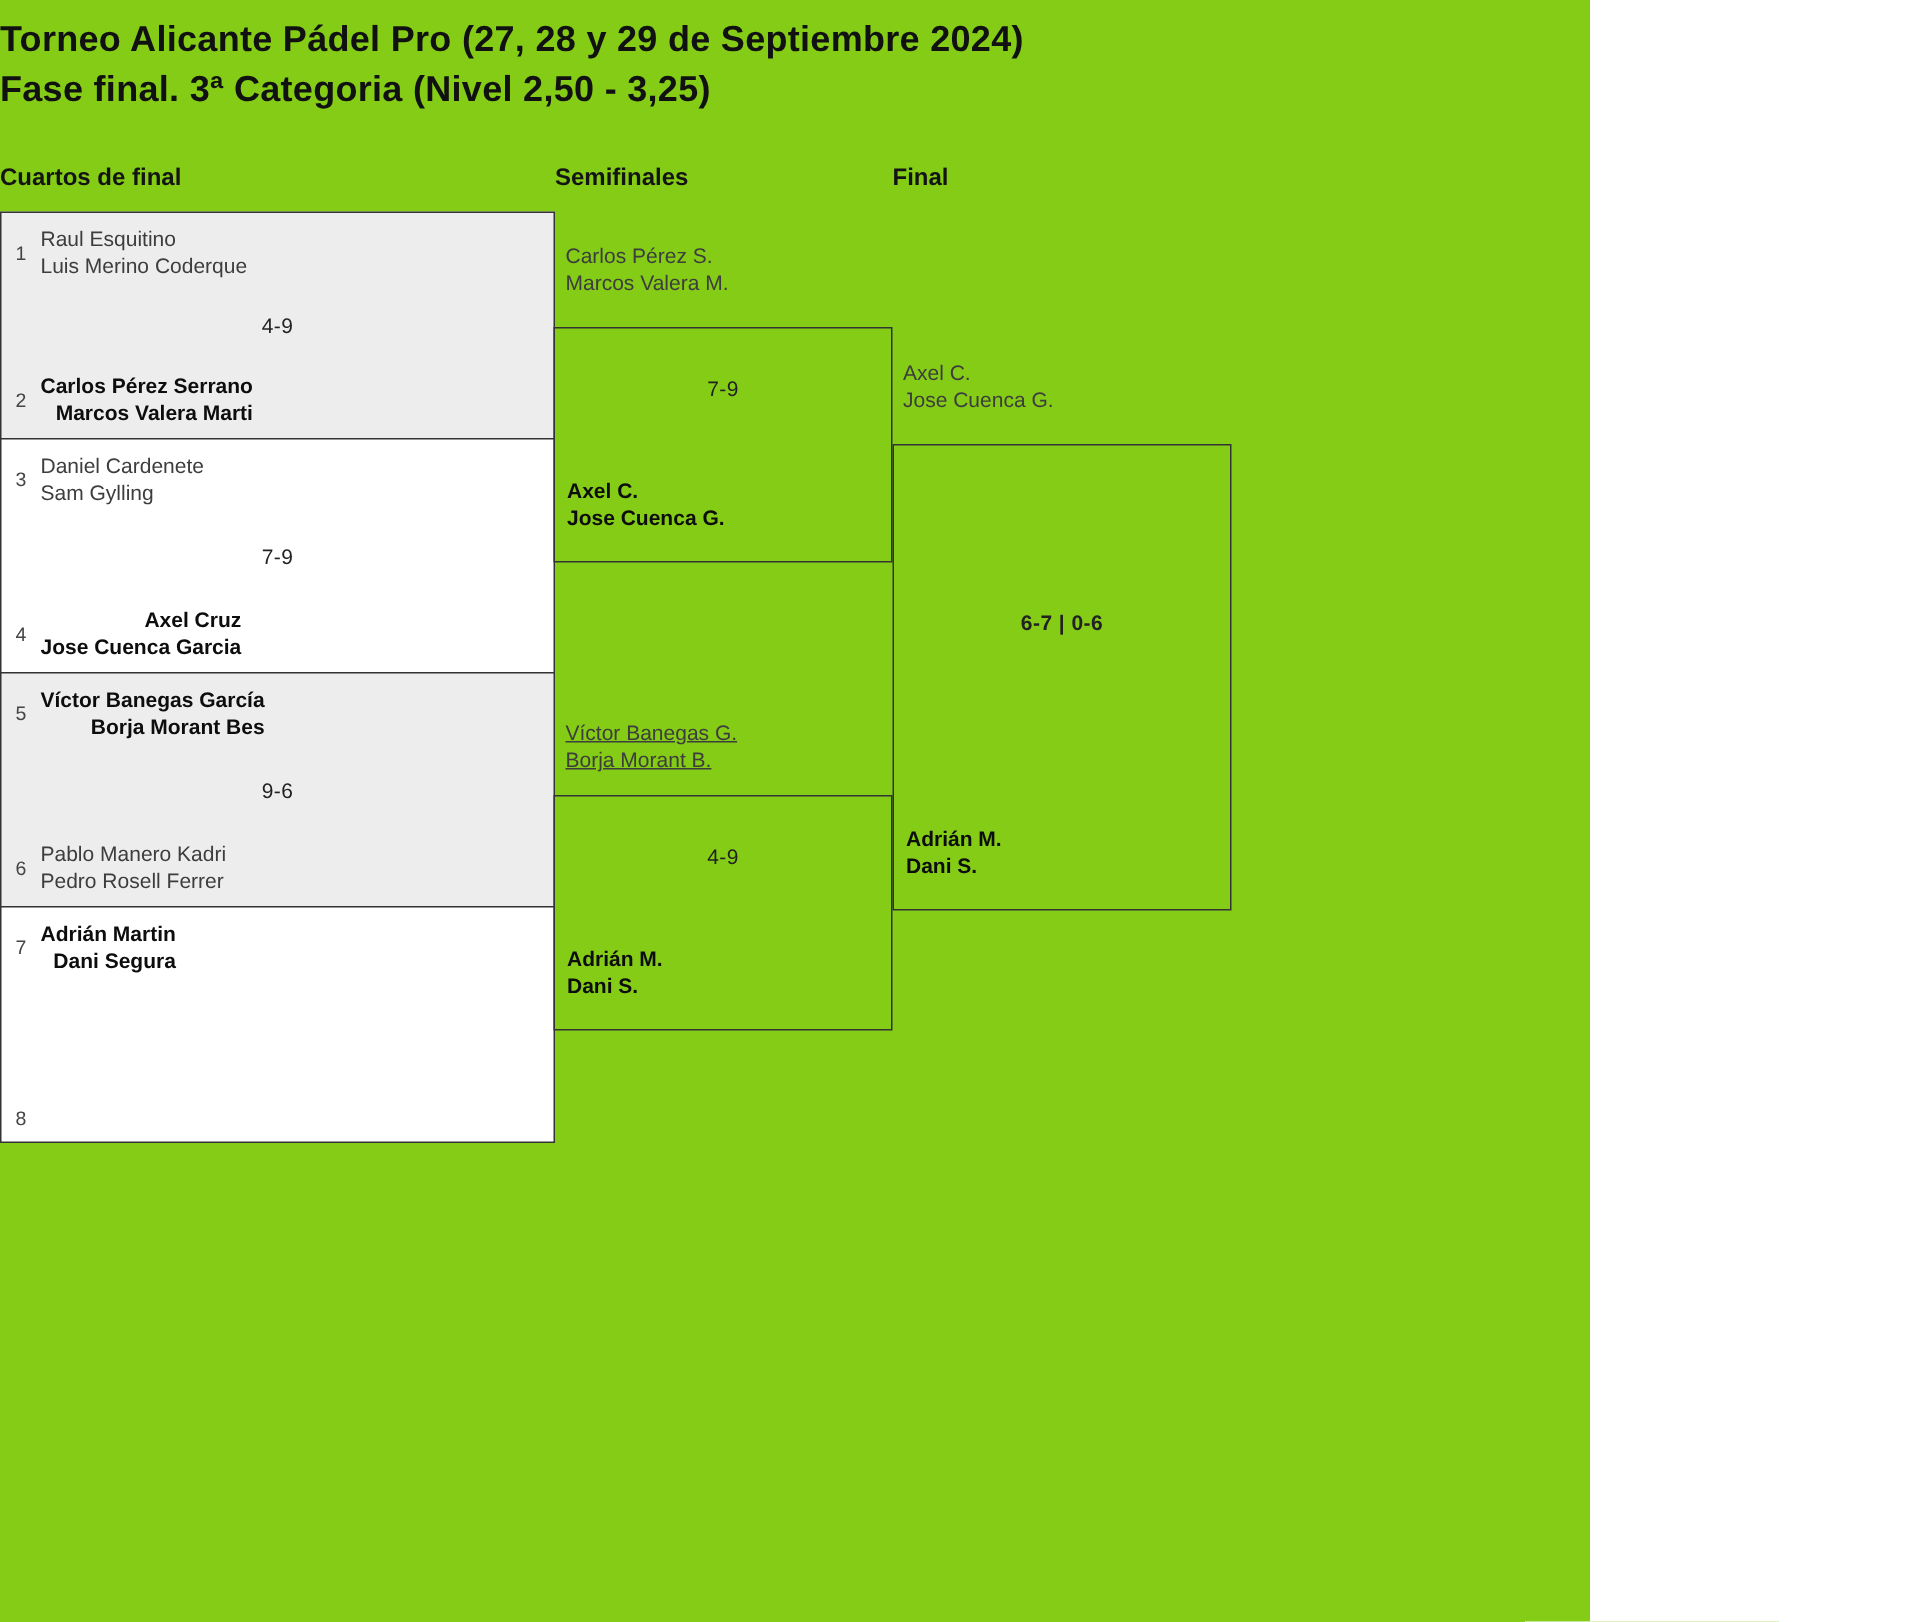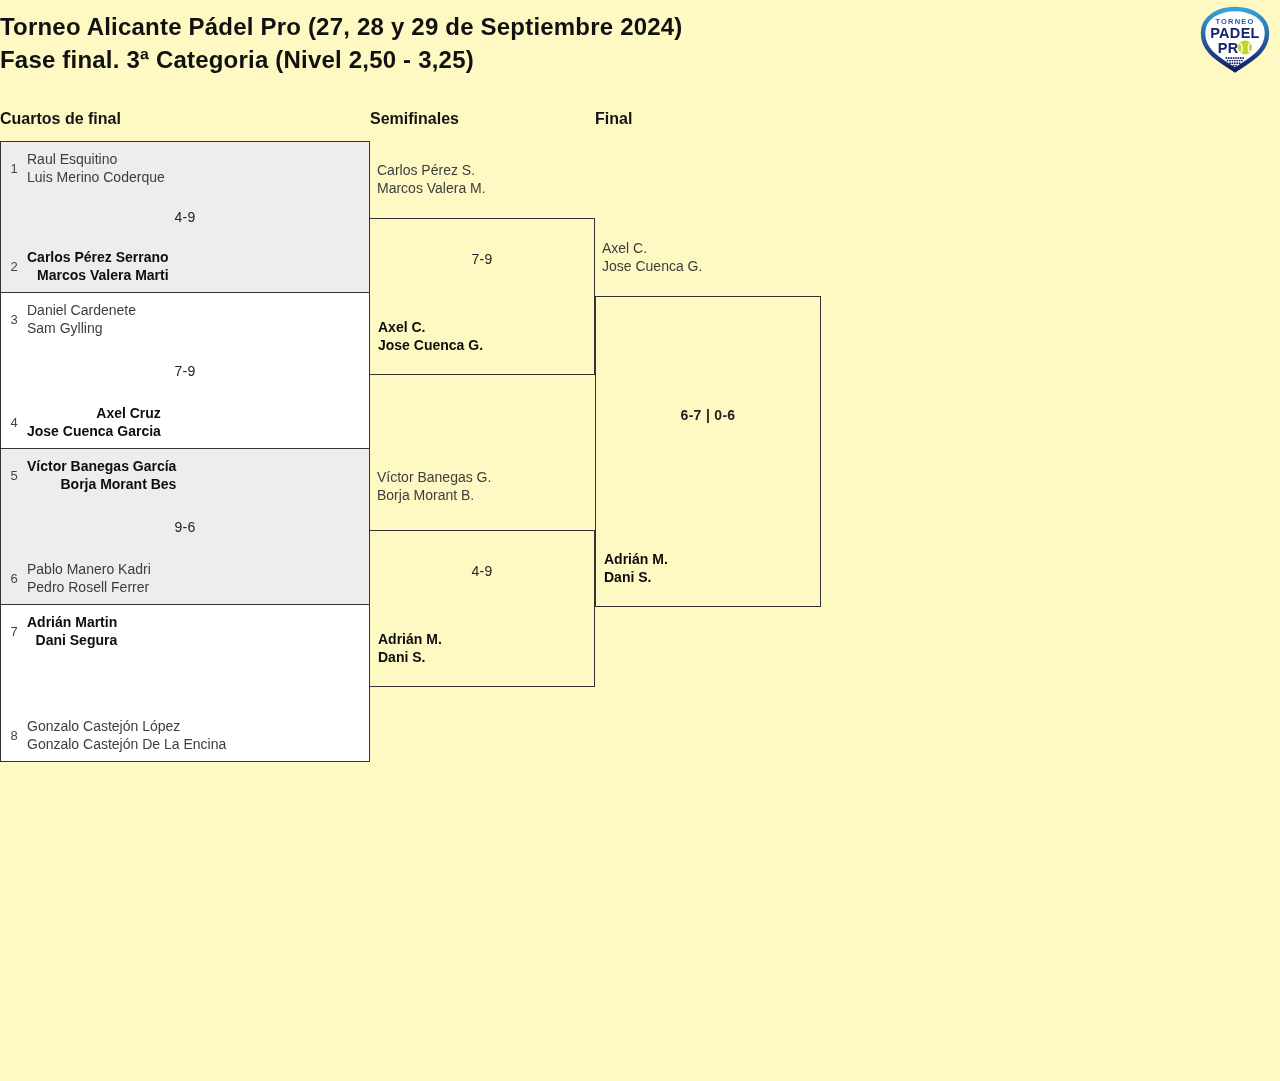--- a/index.html
+++ b/index.html
@@ -1,21 +1,21 @@
 <!DOCTYPE html>
 <html><head>
 <meta charset="utf-8">
 <style>
   * { margin: 0; padding: 0; box-sizing: border-box; }
   html, body { background: #ffffff; }
   .page {
     position: relative;
-    width: 1280px;
+    width: 1060px;
     height: 1081px;
-    background: #fef9c3;
+    background: #84cc16;
     font-family: "Liberation Sans", sans-serif;
     overflow: hidden;
   }
   .titles {
     position: absolute;
     left: 0px;
     top: 10px;
     color: #111111;
   }
   .title-line {
@@ -110,21 +110,21 @@
   .box-team.winner { font-weight: 700; color: #0D0D0D; }
 
   .float-team {
     position: absolute;
     font-size: 14px;
     line-height: 18px;
     color: #3D3D3D;
     white-space: nowrap;
   }
   #ft-sf1 { left: 377px; top: 161px; }
-  #ft-sf2 { left: 377px; top: 468px; }
+  #ft-sf2 { left: 377px; top: 479px; text-decoration: underline; }
   #ft-final { left: 602px; top: 239px; }
 </style>
 </head>
 <body>
 
 <div class="page">
 
   <div class="titles">
     <div class="title-line">Torneo Alicante Pádel Pro (27, 28 y 29 de Septiembre 2024)</div>
     <div class="title-line">Fase final. 3ª Categoria (Nivel 2,50 - 3,25)</div>
@@ -235,24 +235,20 @@
   <div class="qf-block" id="qf-4">
     <div class="team-row">
       <div class="seed">7</div>
       <div class="team-names winner">
         <div>Adrián Martin</div>
         <div>Dani Segura</div>
       </div>
     </div>
     <div class="team-row">
       <div class="seed">8</div>
-      <div class="team-names">
-        <div>Gonzalo Castejón López</div>
-        <div>Gonzalo Castejón De La Encina</div>
-      </div>
     </div>
   </div>
 
   <div class="float-team" id="ft-sf1">
     <div>Carlos Pérez S.</div>
     <div>Marcos Valera M.</div>
   </div>
   <div class="sf-box" id="sf-1">
     <div class="box-score">7-9</div>
     <div class="box-team winner">

